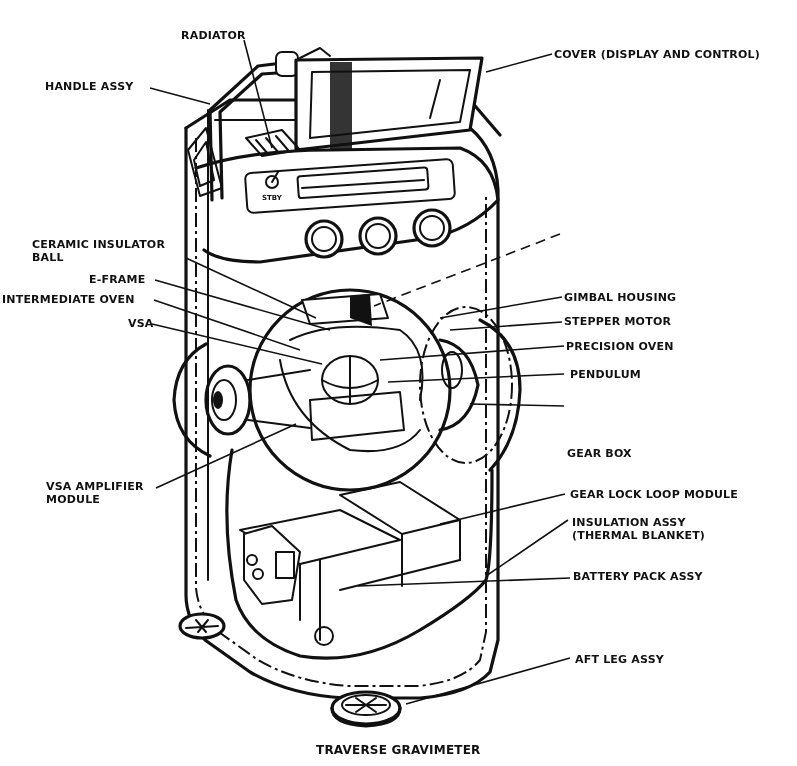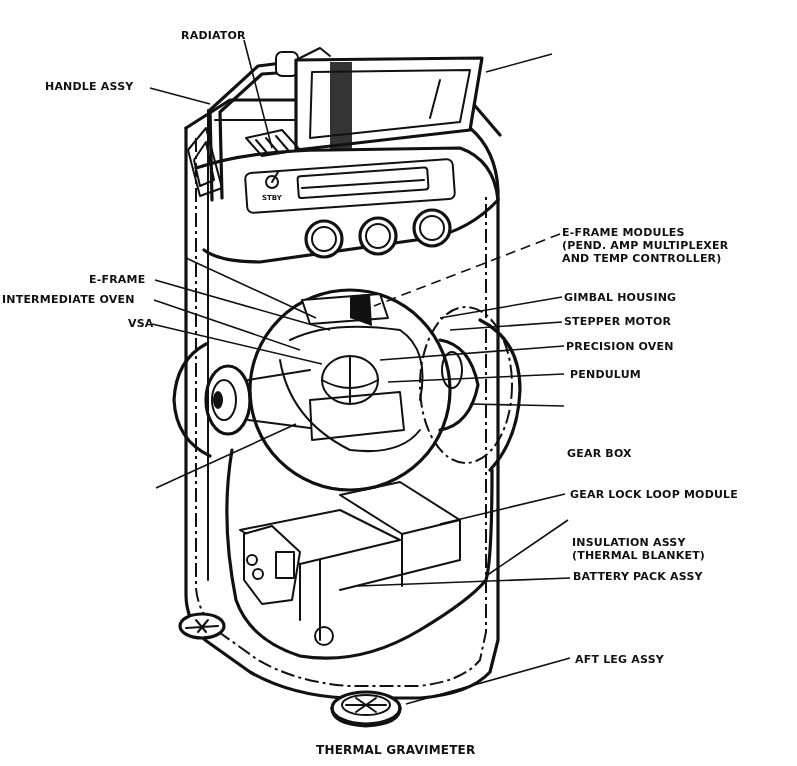--- a/index.html
+++ b/index.html
@@ -156,31 +156,33 @@
     <path class="leader" d="M156,488 L296,424"></path>
     <path class="leader" d="M565,494 L440,524"></path>
     <path class="leader" d="M568,520 L486,576"></path>
     <path class="leader" d="M570,578 L358,586"></path>
     <path class="leader" d="M570,658 L406,704"></path>
   </g>
 </svg>
 
 
 <div class="lbl" style="left:181px;top:29px;">RADIATOR</div>
+<div class="lbl" style="left:554px;top:48px;">COVER (DISPLAY AND CONTROL)</div>
 <div class="lbl" style="left:45px;top:80px;">HANDLE ASSY</div>
+<div class="lbl" style="left:32px;top:238px;">CERAMIC INSULATOR
+BALL</div>
 <div class="lbl" style="left:89px;top:273px;">E-FRAME</div>
 <div class="lbl" style="left:2px;top:293px;">INTERMEDIATE OVEN</div>
 <div class="lbl" style="left:128px;top:317px;">VSA</div>
-<div class="lbl" style="left:562px;top:226px;">E-FRAME MODULES
-(PEND. AMP MULTIPLEXER
-AND TEMP CONTROLLER)</div>
 <div class="lbl" style="left:564px;top:291px;">GIMBAL HOUSING</div>
 <div class="lbl" style="left:564px;top:315px;">STEPPER MOTOR</div>
 <div class="lbl" style="left:566px;top:340px;text-align:center;">PRECISION OVEN</div>
 <div class="lbl" style="left:570px;top:368px;">PENDULUM</div>
 <div class="lbl" style="left:567px;top:399px;margin-top:48px;">GEAR BOX</div>
+<div class="lbl" style="left:46px;top:480px;">VSA AMPLIFIER
+MODULE</div>
 <div class="lbl" style="left:570px;top:488px;">GEAR LOCK LOOP MODULE</div>
-<div class="lbl" style="left:572px;top:536px;">INSULATION ASSY
+<div class="lbl" style="left:572px;top:516px;">INSULATION ASSY
 (THERMAL BLANKET)</div>
 <div class="lbl" style="left:573px;top:570px;">BATTERY PACK ASSY</div>
 <div class="lbl" style="left:575px;top:653px;">AFT LEG ASSY</div>
-<div class="lbl caption" style="left:316px;top:744px;">THERMAL GRAVIMETER</div>
+<div class="lbl caption" style="left:316px;top:744px;">TRAVERSE GRAVIMETER</div>
 </div>
 
 </body></html>

